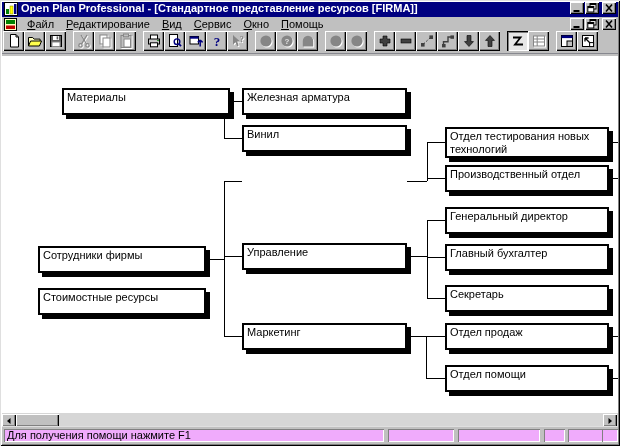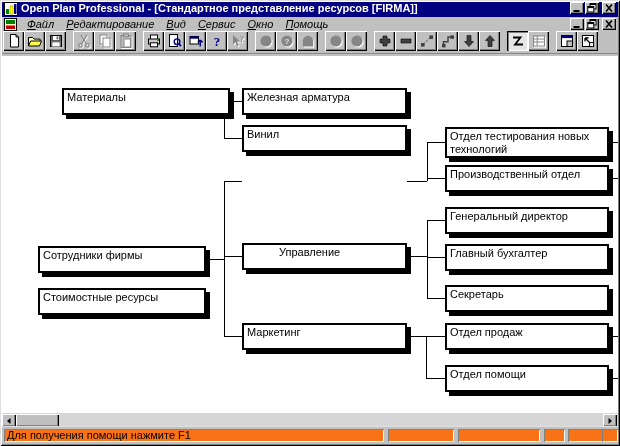--- a/index.html
+++ b/index.html
@@ -21,21 +21,21 @@
   .winbtns{display:flex;gap:1px;align-items:center;}
   .wbtn{width:14px;height:12px;background:#c0c0c0;position:relative;
     box-shadow:inset 1px 1px 0 #fff, inset -1px -1px 0 #000, inset -2px -2px 0 #808080;
     display:flex;align-items:center;justify-content:center;}
   .wbtn.gapL{margin-left:2px;}
   .wbtn svg{display:block;}
   
   #menubar{position:absolute;left:2px;top:17px;width:616px;height:14px;
     display:flex;align-items:center;background:#c0c0c0;}
   #menubar .mdiicon{width:13px;height:13px;margin:0 4px 0 2px;}
-  .menuitem{padding:1px 6px 12px 6px;cursor:default;white-space:nowrap;font-style:italic;}
+  .menuitem{padding:1px 6px 12px 6px;cursor:default;white-space:nowrap;}
   #menubar .winbtns{margin-left:auto;margin-right:2px;}
   
   #toolbar{position:absolute;left:2px;top:31px;width:616px;height:23px;
     display:flex;align-items:flex-start;padding-left:1px;box-sizing:border-box;
     border-bottom:1px solid #87888f;}
   .tbgroup{display:flex;margin-right:7px;}
   .tbbtn{width:21px;height:20px;background:#c0c0c0;
     box-shadow:inset 1px 1px 0 #fff, inset -1px -1px 0 #000, inset -2px -2px 0 #808080;
     display:flex;align-items:center;justify-content:center;color:#404040;}
   .tbbtn.dis{color:#868686;}
@@ -54,21 +54,21 @@
   .sbtn{position:absolute;top:1px;width:14px;height:13px;background:#c0c0c0;
     box-shadow:inset 1px 1px 0 #fff, inset -1px -1px 0 #000, inset -2px -2px 0 #808080;
     display:flex;align-items:center;justify-content:center;}
   #sb-left{left:0;}
   #sb-right{right:1px;}
   #sb-thumb{position:absolute;left:14px;top:1px;width:43px;height:13px;background:#c0c0c0;
     box-shadow:inset 1px 1px 0 #fff, inset -1px -1px 0 #000, inset -2px -2px 0 #808080;}
   
   #statusbar{position:absolute;left:2px;top:426px;width:616px;height:18px;background:#c0c0c0;
     border-top:1px solid #dfdfdf;}
-  .spanel{position:absolute;top:2px;height:13px;background:#f97316;
+  .spanel{position:absolute;top:2px;height:13px;background:#f0abfc;
     box-shadow:inset 1px 1px 0 #808080, inset -1px -1px 0 #fff;
     line-height:13px;padding:0 3px;box-sizing:border-box;white-space:nowrap;overflow:hidden;}
 </style>
 </head>
 <body>
 
 <div id="titlebar">
   <svg width="14" height="14" viewBox="0 0 14 14">
     <rect x="0.5" y="0.5" width="13" height="13" fill="#fff" stroke="#000"></rect>
     <rect x="2" y="7" width="3" height="5" fill="#008000"></rect>
@@ -346,21 +346,21 @@
     </div>
     <div class="node" style="left: 36px; top: 232px; width: 168px; height: 27px;">
       <span>Стоимостные ресурсы</span>
     </div>
     <div class="node" style="left: 240px; top: 32px; width: 165px; height: 27px;">
       <span>Железная арматура</span>
     </div>
     <div class="node" style="left: 240px; top: 69px; width: 165px; height: 27px;">
       <span>Винил</span>
     </div>
-    <div class="node" style="left: 240px; top: 187px; width: 165px; height: 27px; padding-left: 32px;">
+    <div class="node" style="left: 240px; top: 187px; width: 165px; height: 27px;">
       <span>Управление</span>
     </div>
     <div class="node" style="left: 240px; top: 267px; width: 165px; height: 27px;">
       <span>Маркетинг</span>
     </div>
     <div class="node" style="left: 443px; top: 71px; width: 164px; height: 31px;">
       <span>Отдел тестирования новых технологий</span>
     </div>
     <div class="node" style="left: 443px; top: 151px; width: 164px; height: 27px;">
       <span>Генеральный директор</span>

